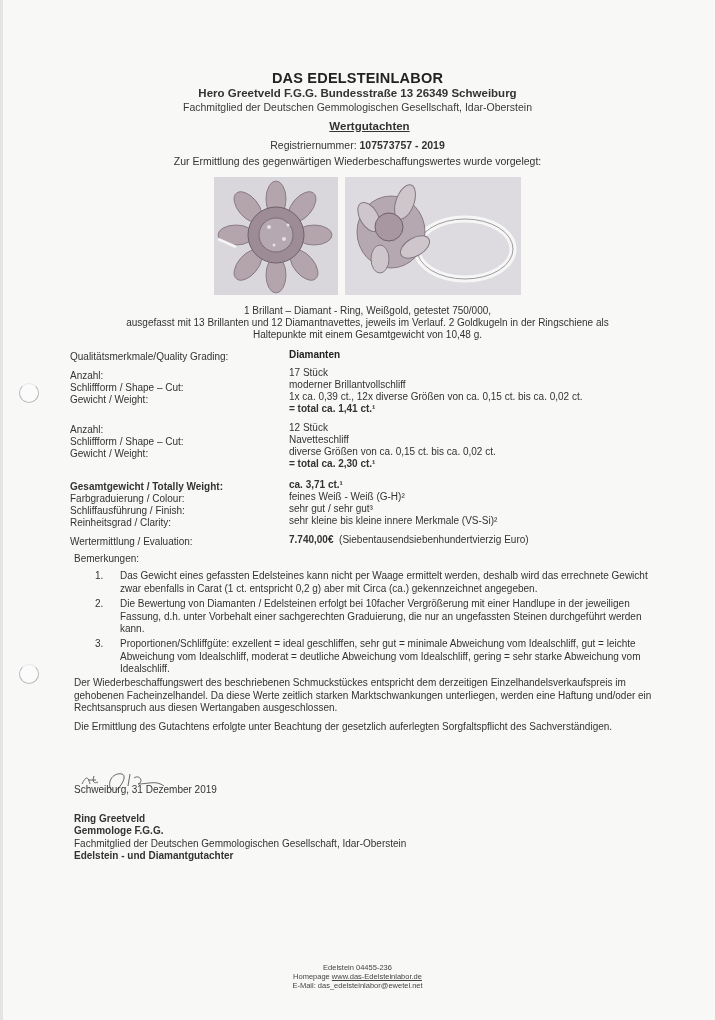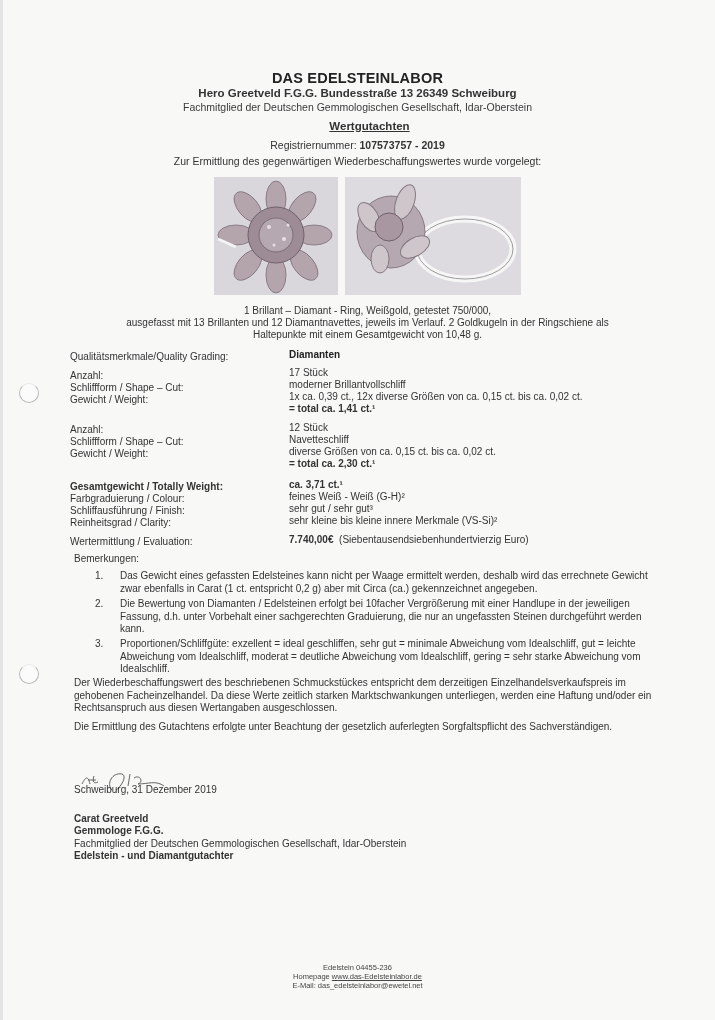--- a/index.html
+++ b/index.html
@@ -165,21 +165,21 @@
   <div class="para" style="top:677px">Der Wiederbeschaffungswert des beschriebenen Schmuckstückes entspricht dem derzeitigen Einzelhandelsverkaufspreis im gehobenen Facheinzelhandel. Da diese Werte zeitlich starken Marktschwankungen unterliegen, werden eine Haftung und/oder ein Rechtsanspruch aus diesen Wertangaben ausgeschlossen.</div>
   <div class="para" style="top:721px">Die Ermittlung des Gutachtens erfolgte unter Beachtung der gesetzlich auferlegten Sorgfaltspflicht des Sachverständigen.</div>
 
   <svg class="sig-scribble" viewBox="0 0 90 22">
     <path d="M4 14 C8 6, 10 6, 12 14 M10 10 L18 10 M16 6 C14 12, 16 14, 20 12" fill="none" stroke="#555" stroke-width="0.9"></path>
     <path d="M34 20 C28 14, 34 2, 44 4 C50 6, 42 18, 38 20 M52 4 L50 16 M56 8 C62 4, 66 12, 60 14 C70 14, 78 10, 86 16" fill="none" stroke="#555" stroke-width="0.9"></path>
   </svg>
   <div class="sig-block">
     <div>Schweiburg, 31  Dezember 2019</div>
     <div style="height:16px"></div>
-    <div class="bold">Carat Greetveld</div>
+    <div class="bold">Ring Greetveld</div>
     <div class="bold">Gemmologe F.G.G.</div>
     <div>Fachmitglied der Deutschen Gemmologischen Gesellschaft, Idar-Oberstein</div>
     <div class="bold">Edelstein - und Diamantgutachter</div>
   </div>
 
   <div class="footer" style="top:963px">
     <span>Edelstein</span>
     <span>04455-236</span>
   </div>
   <div class="footer" style="top:981px">

